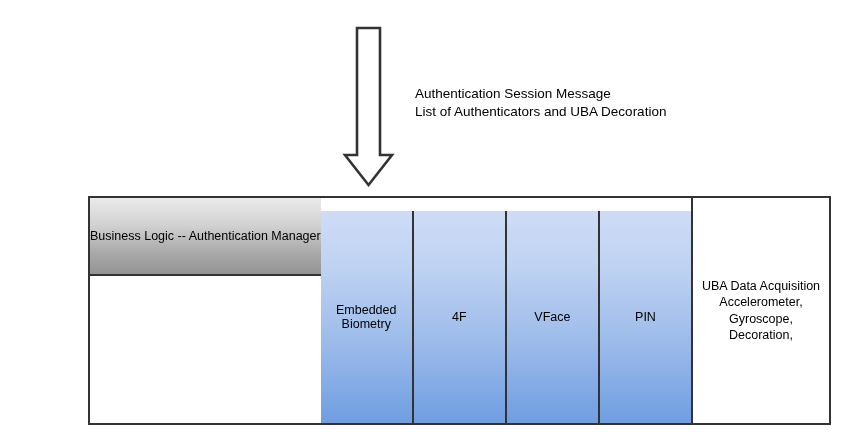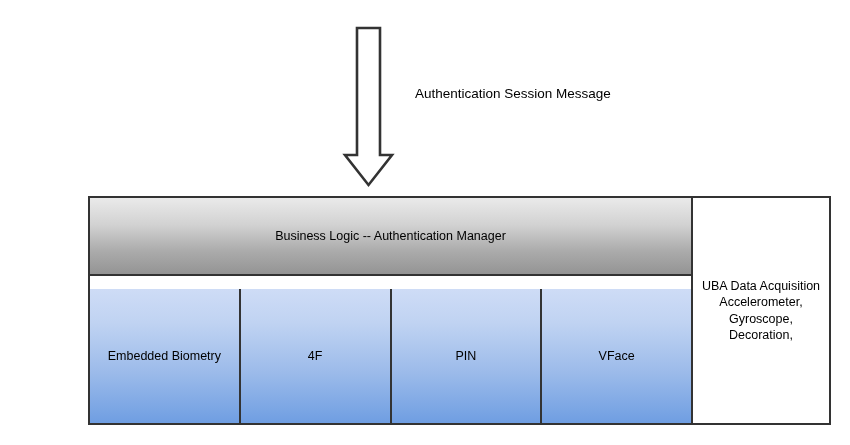--- a/index.html
+++ b/index.html
@@ -49,21 +49,21 @@
     box-sizing: border-box;
     display: flex;
     flex-direction: row;
     background: #ffffff;
   }
 
   
   #stack-column {
     width: 601px;
     display: flex;
-    flex-direction: column;
+    flex-direction: row;
     flex: 0 0 601px;
   }
 
   #business-logic-bar {
     height: 78px;
     flex: 0 0 78px;
     background: linear-gradient(to bottom, #eaeaea 0%, #d2d2d2 35%, #ababab 70%, #949494 100%);
     border-bottom: 2px solid #333333;
     box-sizing: border-box;
     display: flex;
@@ -120,42 +120,43 @@
 <body>
 
 <div id="arrow-group">
   <svg width="60" height="170" viewBox="0 0 60 170" xmlns="http://www.w3.org/2000/svg">
     <polygon points="17,6 40,6 40,133 52,133 28.5,163 5,133 17,133" fill="#ffffff" stroke="#333333" stroke-width="2.6" stroke-linejoin="miter"></polygon>
   </svg>
 </div>
 
 <div id="message-annotation">
   <span class="ann-line">Authentication Session Message</span>
+  <span class="ann-line">List of Authenticators and UBA Decoration</span>
 </div>
 
 <div id="architecture-container">
 
   <div id="stack-column">
 
     <div id="business-logic-bar">
       <span>Business Logic -- Authentication Manager</span>
     </div>
 
     <div id="authenticator-row">
       <div class="authenticator-box">
         <span>Embedded Biometry</span>
       </div>
       <div class="authenticator-box">
         <span>4F</span>
       </div>
       <div class="authenticator-box">
-        <span>PIN</span>
+        <span>VFace</span>
       </div>
       <div class="authenticator-box">
-        <span>VFace</span>
+        <span>PIN</span>
       </div>
     </div>
 
   </div>
 
   <div id="uba-panel">
     <div>
       <span class="uba-line">UBA Data Acquisition</span>
       <span class="uba-line">Accelerometer,</span>
       <span class="uba-line">Gyroscope, Decoration,</span>

